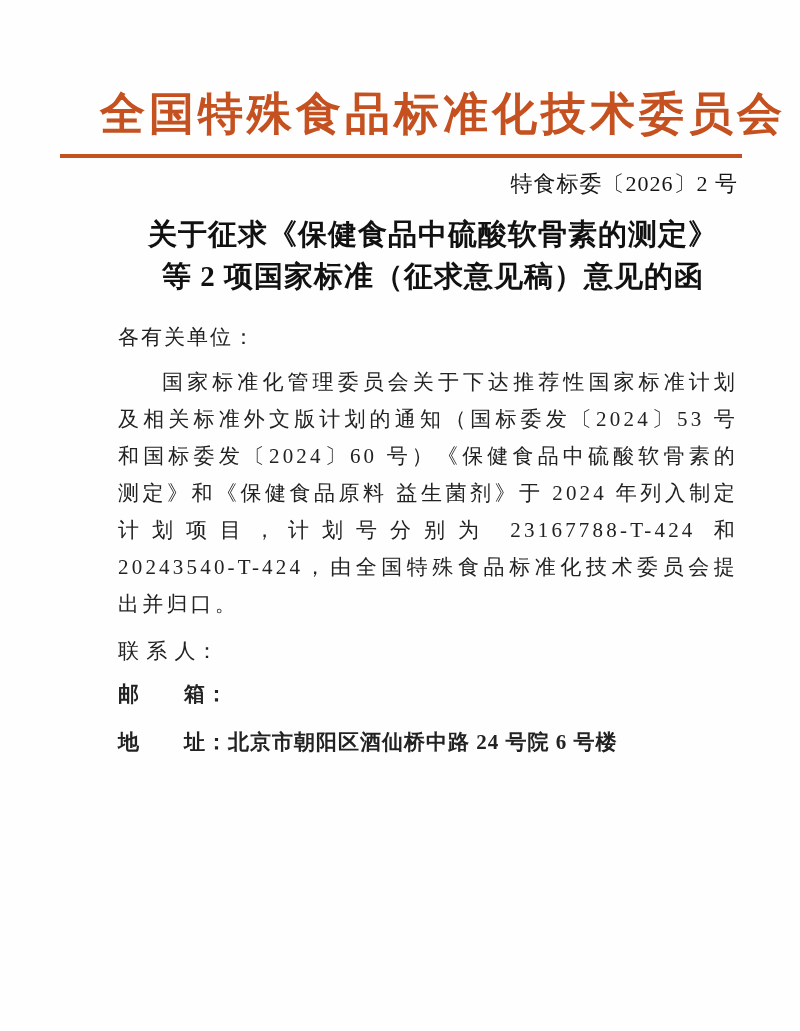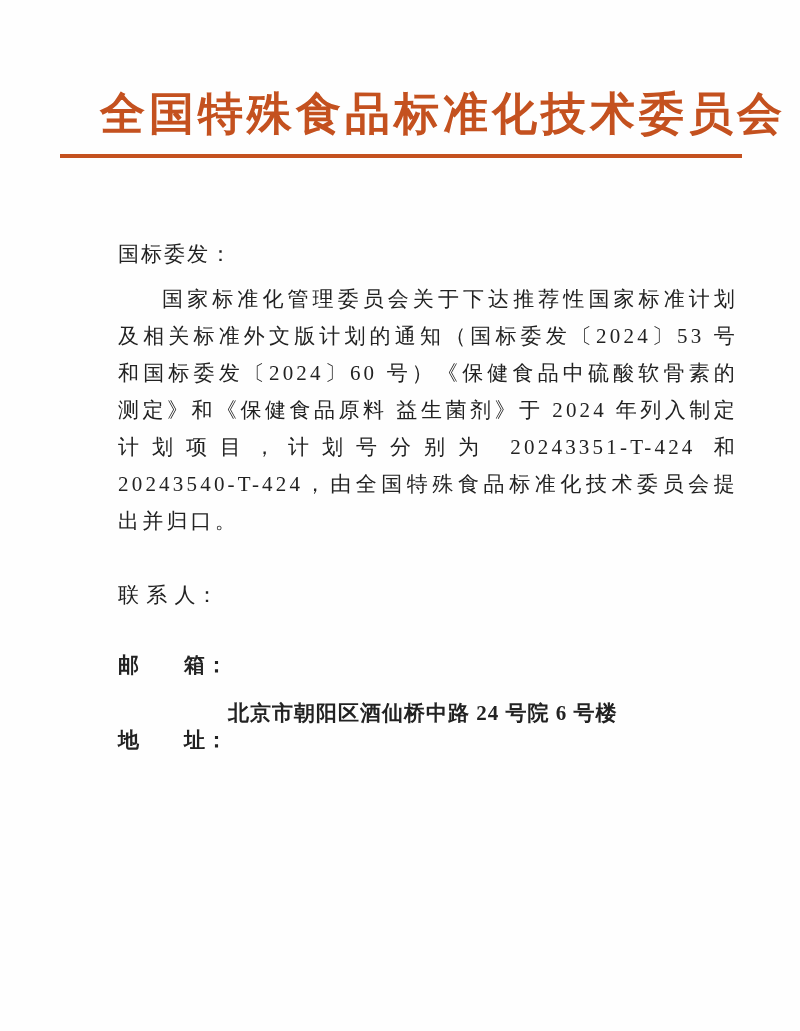--- a/index.html
+++ b/index.html
@@ -61,38 +61,39 @@
   }
   .contacts { margin-top: 10px; }
   .contact-row {
     display: flex;
     font-size: 21px;
     line-height: 37px;
     color: #222222;
   }
   .contact-row + .contact-row { margin-top: 6px; font-weight: bold; }
   .contact-row.spaced { margin-top: 11px; }
-  .contact-label { white-space: pre; letter-spacing: 1px; margin-top: 27px; }
+  .contact-label { white-space: pre; letter-spacing: 1px; }
   .contact-value { white-space: pre; letter-spacing: 1px; }
 </style>
 </head>
 <body>
 
 <div class="page">
 
   <div class="org-name">全国特殊食品标准化技术委员会</div>
 
   <hr class="header-rule">
 
+  <div class="doc-number">特食标委〔2026〕2 号</div>
 
-  <h1 class="doc-title"><br></h1>
+  <h1 class="doc-title"><span>关于征求《保健食品中硫酸软骨素的测定》</span><br><span>等 2 项国家标准（征求意见稿）意见的函</span></h1>
 
   <div class="letter-body">
-    <p class="salutation">国标委发：</p>
-    <p class="para">国家标准化管理委员会关于下达推荐性国家标准计划及相关标准外文版计划的通知（国标委发〔2024〕53 号和国标委发〔2024〕60 号）《保健食品中硫酸软骨素的测定》和《保健食品原料 益生菌剂》于 2024 年列入制定计划项目，计划号分别为 20243351-T-424 和 20243540-T-424，由全国特殊食品标准化技术委员会提出并归口。</p>
+    <p class="salutation">各有关单位：</p>
+    <p class="para">国家标准化管理委员会关于下达推荐性国家标准计划及相关标准外文版计划的通知（国标委发〔2024〕53 号和国标委发〔2024〕60 号）《保健食品中硫酸软骨素的测定》和《保健食品原料 益生菌剂》于 2024 年列入制定计划项目，计划号分别为 23167788-T-424 和 20243540-T-424，由全国特殊食品标准化技术委员会提出并归口。</p>
   </div>
 
   <div class="contacts">
     <div class="contact-row">
       <span class="contact-label">联 系 人：</span>
     </div>
     <div class="contact-row">
       <span class="contact-label">邮　　箱：</span>
     </div>
     <div class="contact-row spaced">

